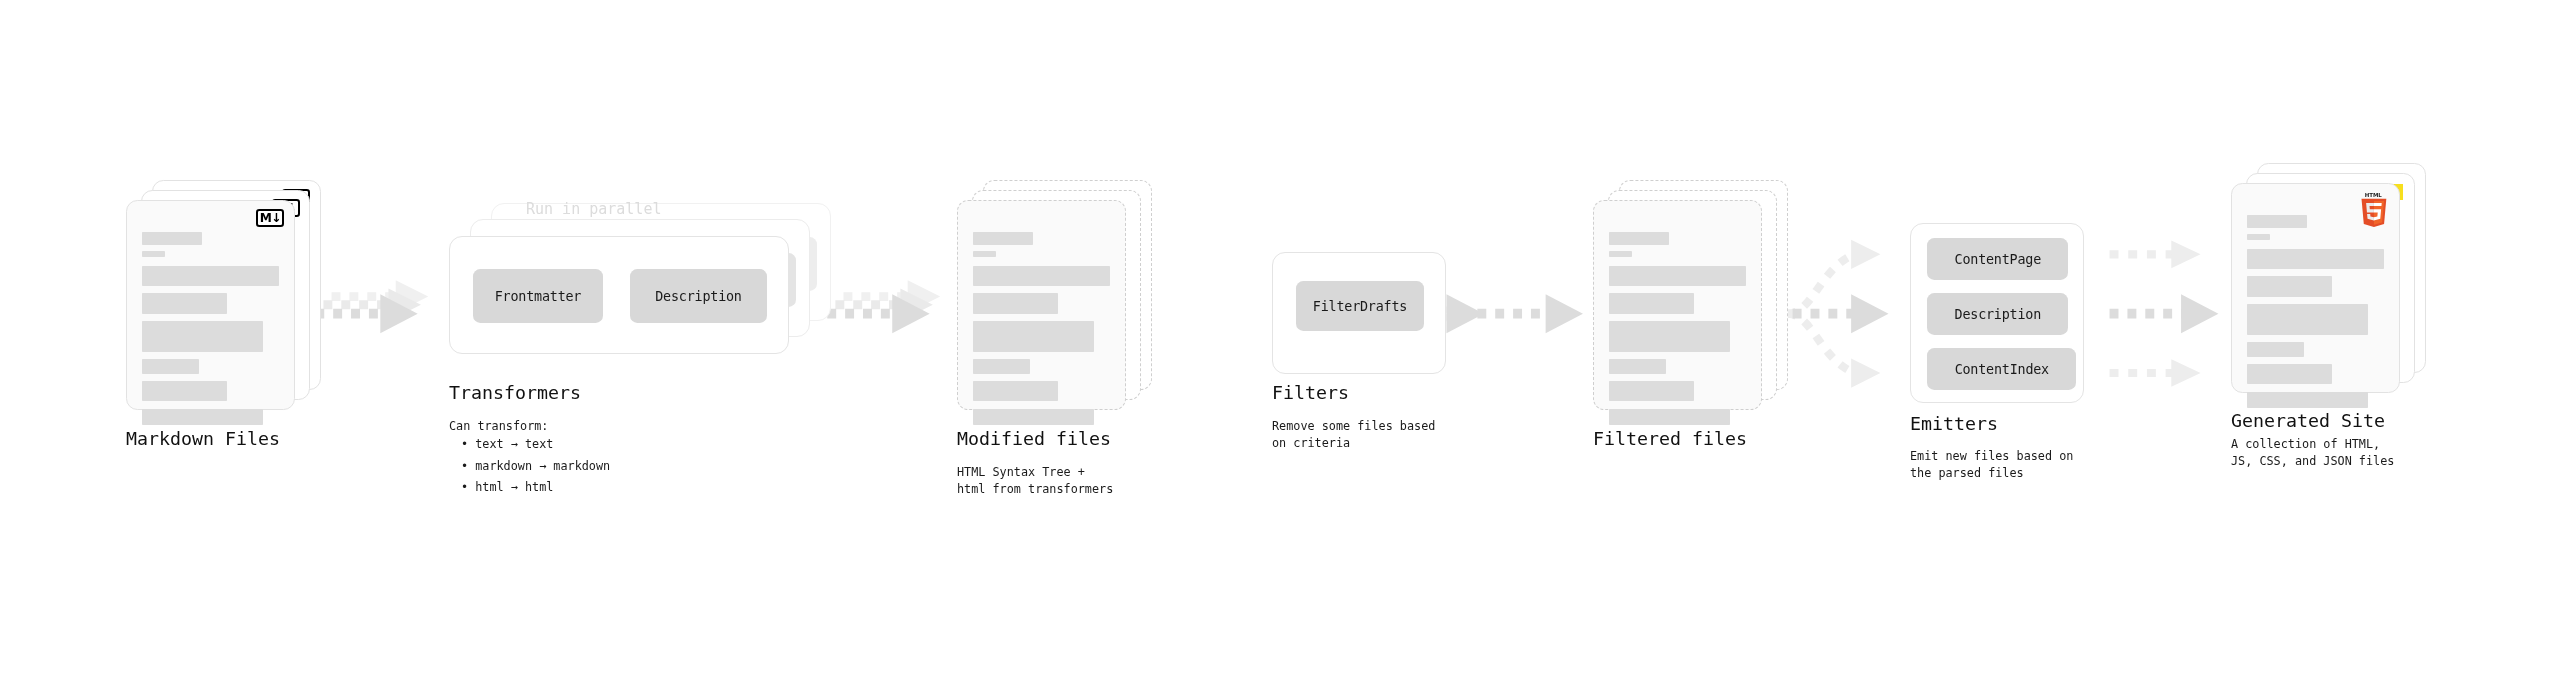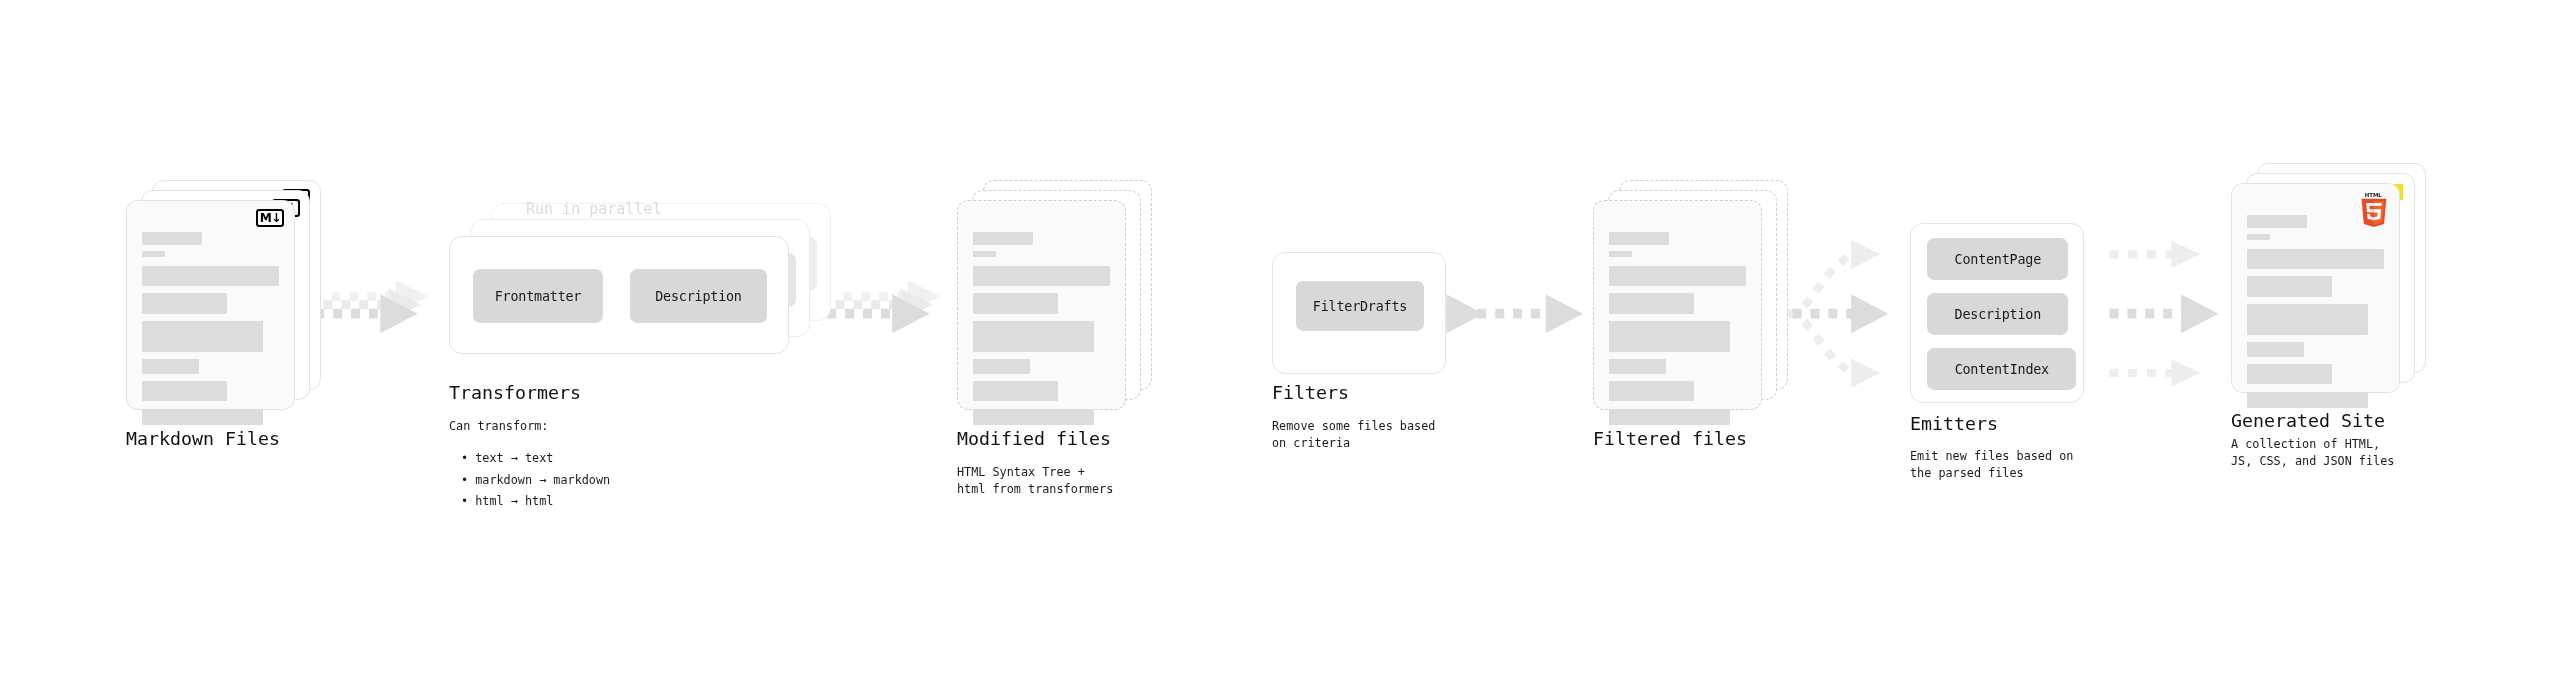--- a/index.html
+++ b/index.html
@@ -121,21 +121,20 @@
     line-height: 1.42;
     color: #1b1b1b;
     white-space: pre;
   }
   .caption-list {
     position: absolute;
     font-size: 11.8px;
     line-height: 1.42;
     color: #1b1b1b;
     white-space: pre;
-    margin-top: 14px;
   }
   .run-parallel {
     position: absolute;
     font-size: 15px;
     color: #dcdcdc;
     white-space: nowrap;
   }
 </style>
 </head>
 <body>

